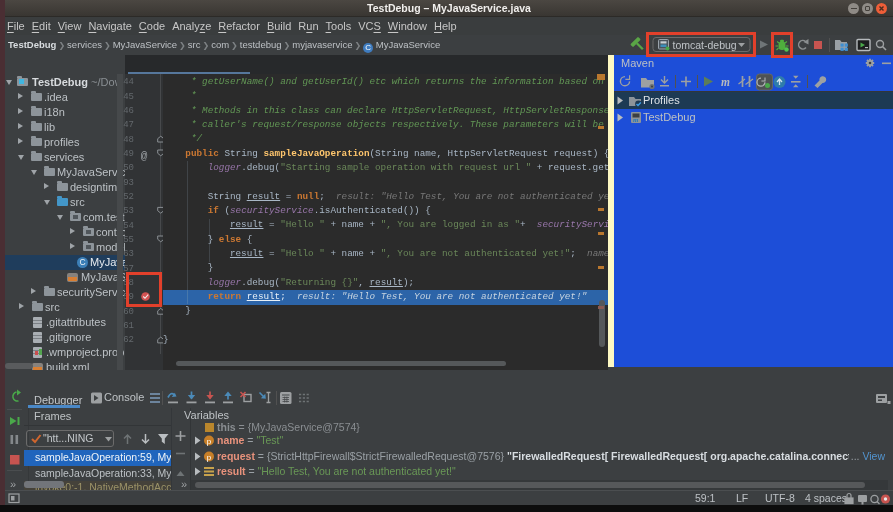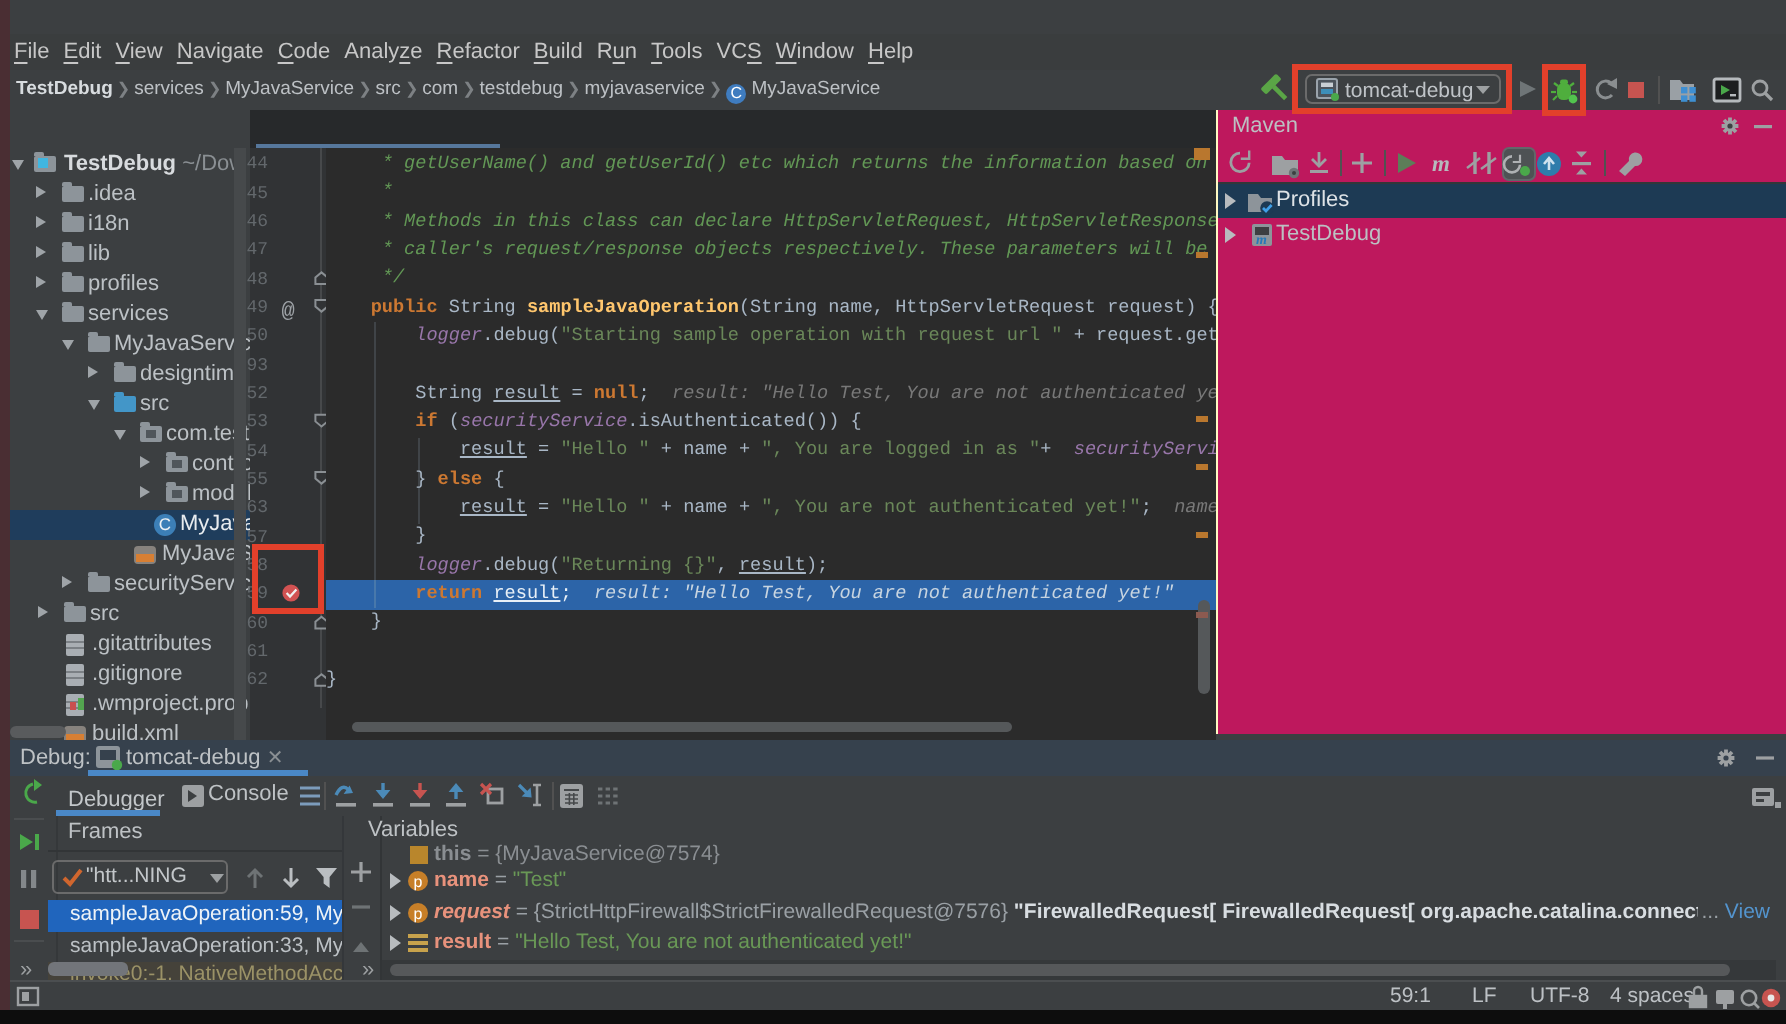--- a/index.html
+++ b/index.html
@@ -50,35 +50,48 @@
 .execline { position:absolute; left:0; top:216.2px; width:445px; height:14.33px; background:#2c64a8; }
 .cmt { color:#629755; font-style:italic; }
 .kw { color:#cc7832; font-weight:bold; }
 .str { color:#6a8759; }
 .mtd { color:#ffc66d; font-weight:bold; }
 .fld { color:#9876aa; font-style:italic; }
 .hint { color:#787878; font-style:italic; }
 .hintw { color:#c7d4e0; font-style:italic; }
 .uvar { text-decoration:underline; }
 
-.maven { left:603px; top:55px; width:285px; height:312px; background:#be185d; border-left:1px solid #fef9c3; }
+.maven { left:603px; top:55px; width:285px; height:312px; background:#1d4ed8; border-left:6px solid #fef9c3; }
 
 .dbghead { left:0; top:370px; width:888px; height:18px; background:#36414d; }
 .dbgbar { left:0; top:388px; width:888px; height:20px; background:#3c3f41; }
 .dbgbody { left:0; top:408px; width:888px; height:82px; background:#3c3f41; }
 
 .status { left:0; top:490px; width:888px; height:15px; background:#3c3f41; border-top:1px solid #4b4e50;
   font-size:10.5px; color:#bdc1c5; line-height:15px; }
 
 .ann { position:absolute; border:3px solid #e2402b; z-index:99; }
 </style>
 </head>
 <body>
 <div class="abs" style="left:0;top:0;width:5px;height:505px;background:#4a2e33;"></div>
 <div class="abs win">
+  <div class="abs titlebar">TestDebug – MyJavaService.java
+    <div class="abs wbtn" style="left:843px;background:#8f8b86;">
+        <div style="position:absolute;left:2.5px;top:5px;width:6px;height:1.4px;background:#44403b;"></div>
+      </div>
+    <div class="abs wbtn" style="left:857px;background:#8f8b86;">
+        <div style="position:absolute;left:3px;top:3px;width:5px;height:5px;border:1.2px solid #44403b;border-radius:1px;"></div>
+      </div>
+    <div class="abs wbtn" style="left:871px;background:#ef5e38;">
+        <svg width="11" height="11" style="position:absolute;left:0;top:0;">
+          <path d="M3.5 3.5 L7.5 7.5 M7.5 3.5 L3.5 7.5" stroke="#4c2c1e" stroke-width="1.4"></path>
+        </svg>
+      </div>
+  </div>
   <div class="abs menubar" id="menubar"><span class="mi"><span class="mn">F</span>ile</span><span class="mi"><span class="mn">E</span>dit</span><span class="mi"><span class="mn">V</span>iew</span><span class="mi"><span class="mn">N</span>avigate</span><span class="mi"><span class="mn">C</span>ode</span><span class="mi">Analy<span class="mn">z</span>e</span><span class="mi"><span class="mn">R</span>efactor</span><span class="mi"><span class="mn">B</span>uild</span><span class="mi">R<span class="mn">u</span>n</span><span class="mi"><span class="mn">T</span>ools</span><span class="mi">VC<span class="mn">S</span></span><span class="mi"><span class="mn">W</span>indow</span><span class="mi"><span class="mn">H</span>elp</span></div>
   <div class="abs navbar">
     <div class="abs crumbs" id="crumbs"><b>TestDebug</b><span class="sep">❯</span>services<span class="sep">❯</span>MyJavaService<span class="sep">❯</span>src<span class="sep">❯</span>com<span class="sep">❯</span>testdebug<span class="sep">❯</span>myjavaservice<span class="sep">❯</span><span style="display:inline-block;vertical-align:-2px;width:10px;height:10px;border-radius:50%;background:#3f7cbf;color:#fff;font-size:8px;line-height:10px;text-align:center;">C</span> MyJavaService</div>
     <div class="abs" id="navicons" style="left:620px;top:0;width:268px;height:20px;">
       <svg width="268" height="20" style="position:absolute;left:0;top:0;">
         <g transform="rotate(-45 12.5 9)">
             <rect x="7" y="4.2" width="11" height="4" rx="1" fill="#5aa546"></rect>
             <rect x="11.4" y="8" width="2.3" height="8.5" fill="#5aa546"></rect>
           </g>
         <rect x="28" y="2.5" width="97" height="14" rx="3" fill="none" stroke="#6b6b6b"></rect>
@@ -352,38 +365,20 @@
     <div class="abs" style="left:0;top:54px;width:285px;height:17px;">
       <svg width="285" height="17" style="position:absolute;left:0;top:0;">
         <path d="M3.5 4.5 L9 8.5 L3.5 12.5 Z" fill="#b8bcbf"></path>
         <rect x="17" y="3" width="10" height="11" rx="1" fill="#8d949a"></rect>
           <rect x="18.5" y="4.5" width="7" height="4" fill="#3c3f41"></rect>
           <text x="19" y="13" font-size="7" fill="#2779b8" font-family="Liberation Serif" font-weight="bold" font-style="italic">m</text>
       </svg>
       <div class="abs" style="left:29px;top:1.5px;font-size:11px;color:#bcc0c3;">TestDebug</div>
     </div>
   </div>
-  <div class="abs dbghead" id="dbghead">
-    <div class="abs" style="left:5px;top:3px;font-size:11px;color:#bec2c5;">Debug:</div>
-    <svg width="20" height="18" style="position:absolute;left:42px;top:0;">
-        <rect x="1" y="3" width="12" height="11" rx="1.5" fill="#8d949a"></rect>
-        <rect x="3" y="5" width="8" height="5" fill="#36414d"></rect>
-        <circle cx="11.5" cy="12.5" r="2.6" fill="#4aa84a"></circle>
-      </svg>
-    <div class="abs" style="left:58px;top:3px;font-size:11px;color:#bec2c5;">tomcat-debug <span style="color:#8a8f93;font-size:10px;">✕</span></div>
-    <div class="abs" style="left:39px;top:15px;width:110px;height:3px;background:#4a88c7;"></div>
-    <svg width="40" height="18" style="position:absolute;left:848px;top:0;">
-      <g stroke="#9da0a2" stroke-width="1.9">
-          <path d="M10 4.8 L10 13.2 M5.8 9 L14.2 9 M7 6 L13 12 M7 12 L13 6"></path>
-        </g>
-        <circle cx="10" cy="9" r="2.9" fill="#9da0a2"></circle>
-        <circle cx="10" cy="9" r="1.3" fill="#36414d"></circle>
-      <rect x="25" y="8.2" width="9" height="1.6" fill="#9da0a2"></rect>
-    </svg>
-  </div>
   <div class="abs dbgbar" id="dbgbar">
     <svg width="888" height="20" style="position:absolute;left:0;top:0;">
       <path d="M11.5 4 A 4.5 4.5 0 1 0 13.5 13" fill="none" stroke="#4aa84a" stroke-width="1.5"></path>
         <path d="M12 1.5 L16 4.5 L12 7.5 Z" fill="#4aa84a"></path>
       <rect x="86" y="4.5" width="11" height="11" rx="1.5" fill="#9da0a2"></rect>
         <path d="M89 7 L93.5 10 L89 13 Z" fill="#3c3f41"></path>
       <g stroke="#7c9cbc" stroke-width="1.6" fill="none">
           <path d="M145 6 L155 6 M145 10 L155 10 M145 14 L155 14"></path>
         </g>
       <line x1="157.5" y1="3" x2="157.5" y2="17" stroke="#515151"></line>
@@ -487,21 +482,21 @@
             <text x="19" y="10.5" font-size="8" fill="#fff" text-anchor="middle" font-family="Liberation Sans">p</text>
           </svg>
         <span style="position:absolute;left:27px;white-space:nowrap;"><b style="color:#e8927c;">name</b> = <span style="color:#699856;">"Test"</span></span>
       </div>
       <div class="abs vrow" style="left:0;top:40.5px;font-size:10.5px;color:#9aa0a5;height:15.5px;line-height:15.5px;">
         <svg width="26" height="15" style="position:absolute;left:0;top:0;">
             <path d="M5 3.5 L10.5 7.5 L5 11.5 Z" fill="#b8bcbf"></path>
             <circle cx="19" cy="7.5" r="5" fill="#c77f28"></circle>
             <text x="19" y="10.5" font-size="8" fill="#fff" text-anchor="middle" font-family="Liberation Sans">p</text>
           </svg>
-        <span style="position:absolute;left:27px;white-space:nowrap;"><b style="color:#e8927c;font-style:italic;">request</b> = {StrictHttpFirewall$StrictFirewalledRequest@7576} <b style="color:#d8dde1;">"FirewalledRequest[ FirewalledRequest[ org.apache.catalina.connector.ReⒸ</b></span>
+        <span style="position:absolute;left:27px;white-space:nowrap;"><b style="color:#e8927c;">request</b> = {StrictHttpFirewall$StrictFirewalledRequest@7576} <b style="color:#d8dde1;">"FirewalledRequest[ FirewalledRequest[ org.apache.catalina.connector.ReⒸ</b></span>
       </div>
       <div class="abs" style="right:0;top:40.5px;height:15.5px;line-height:15.5px;font-size:10.5px;color:#9aa0a5;background:#3c3f41;padding-left:2px;padding-right:3px;">... <span style="color:#5394ce;">View</span></div>
       <div class="abs vrow" style="left:0;top:56px;font-size:10.5px;color:#9aa0a5;height:15.5px;line-height:15.5px;">
         <svg width="26" height="15" style="position:absolute;left:0;top:0;">
             <path d="M5 3.5 L10.5 7.5 L5 11.5 Z" fill="#b8bcbf"></path>
             <g fill="#c7a24c">
               <rect x="14" y="3" width="10" height="2"></rect>
               <rect x="14" y="6.5" width="10" height="2"></rect>
               <rect x="14" y="10" width="10" height="2"></rect>
             </g>

